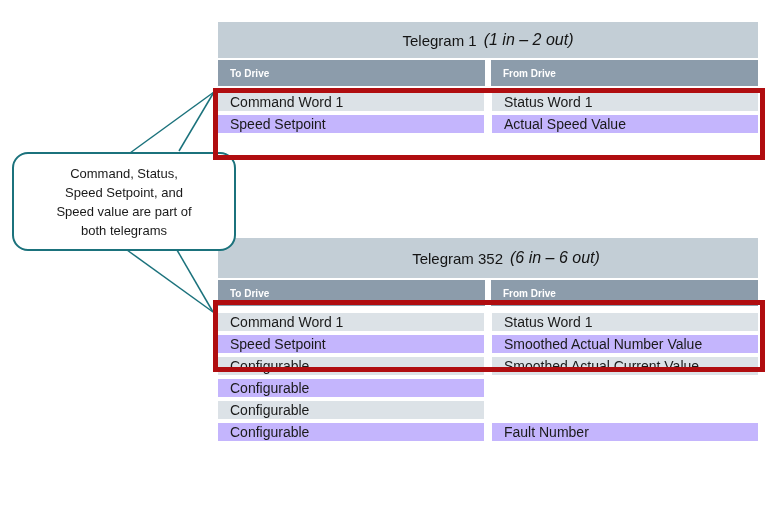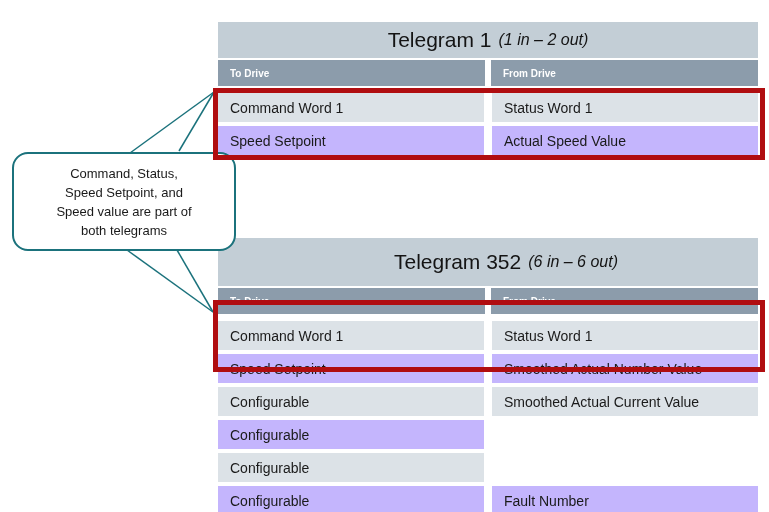--- a/index.html
+++ b/index.html
@@ -47,22 +47,22 @@
   #table-352 { top: 238px; }
 
   .title-row {
     background: #c3ced6;
     display: flex; align-items: center; justify-content: center;
     gap: 7px;
     margin-bottom: 2px;
     color: #141414;
   }
   #table-1 .title-row   { height: 36px; }
-  #table-352 .title-row { height: 48px; padding-left: 36px; }
-  .title-main { font-size: 21px; }
+  #table-352 .title-row { height: 40px; padding-left: 36px; }
+  .title-main { font-size: 15px; }
   .title-sub  { font-size: 16px; font-style: italic; }
 
   .header-row {
     display: grid;
     grid-template-columns: 1fr 1fr;
     column-gap: 6px;
     height: 26px;
     margin-bottom: 7px;
   }
   .header-cell {
@@ -71,21 +71,21 @@
     font-weight: bold;
     font-size: 10px;
     display: flex; align-items: center;
     padding-left: 12px;
   }
 
   .data-row {
     display: grid;
     grid-template-columns: 1fr 1fr;
     column-gap: 8px;
-    height: 29px;
+    height: 18px;
     margin-bottom: 4px;
   }
   .data-cell {
     display: flex; align-items: center;
     padding-left: 12px;
     font-size: 14px;
     color: #1a1a1a;
   }
   .data-row.dark  .data-cell { background: #dce2e7; }
   .data-row.light .data-cell { background: #c4b5fd; }

